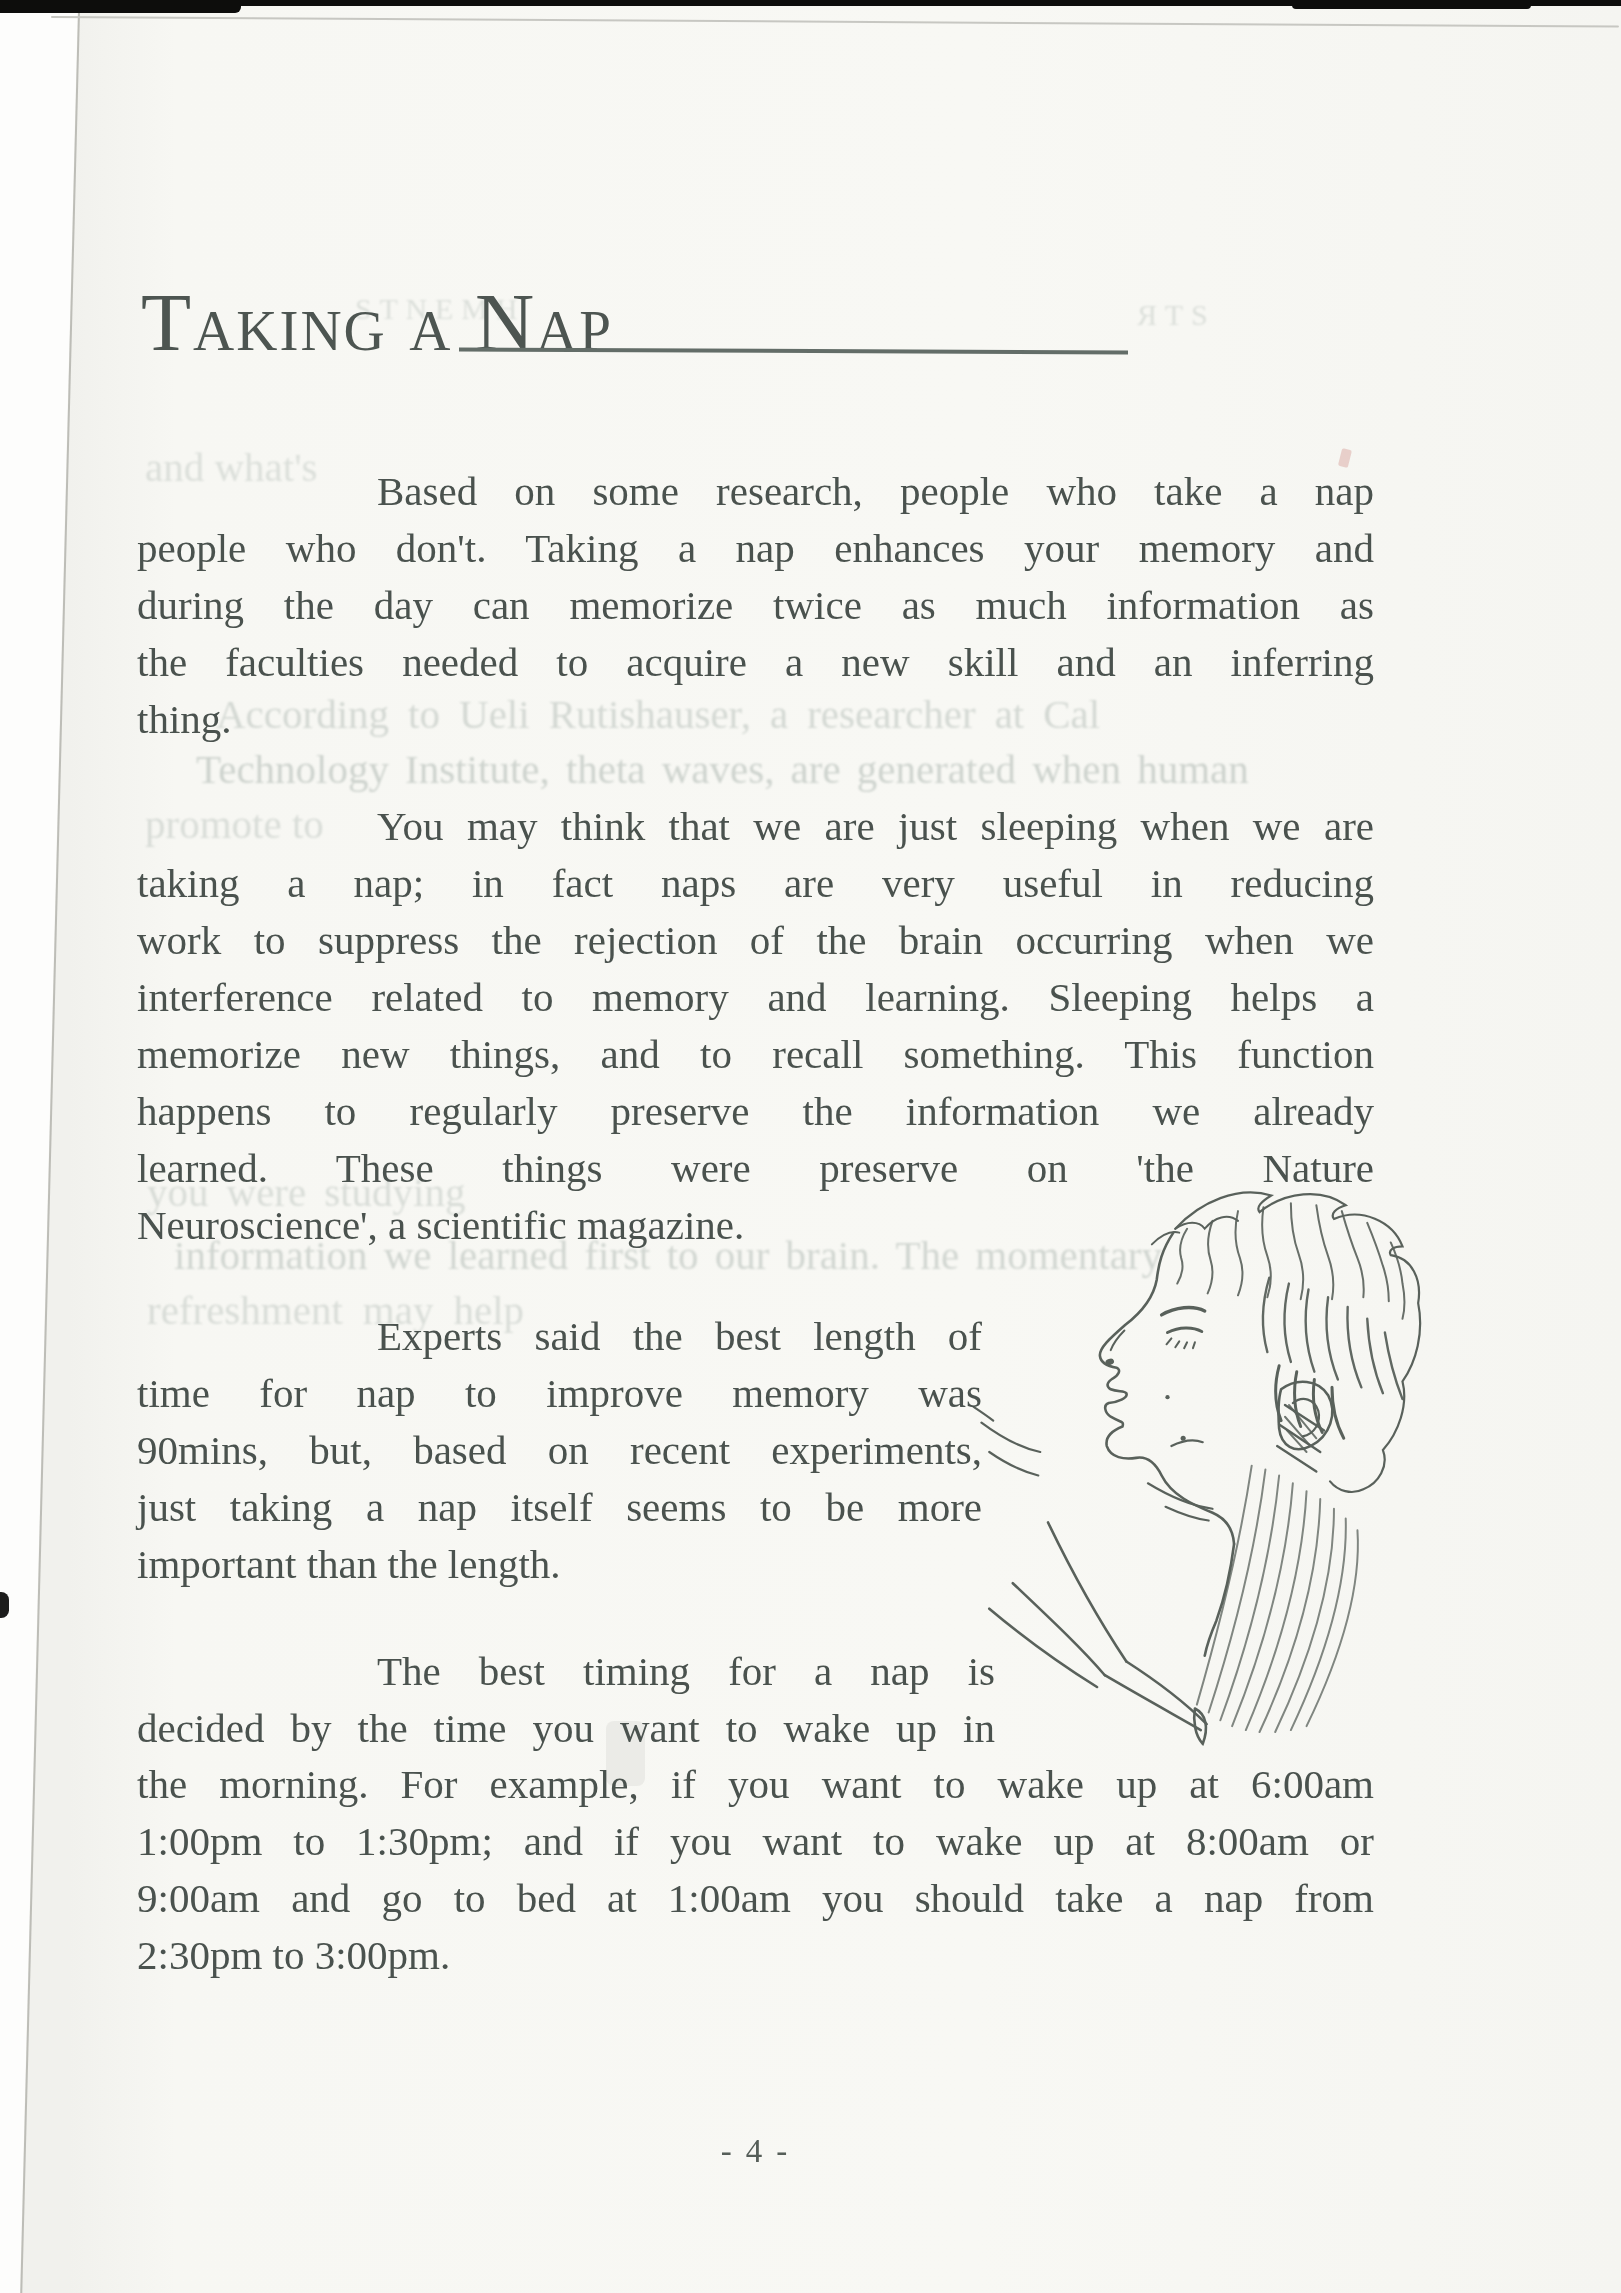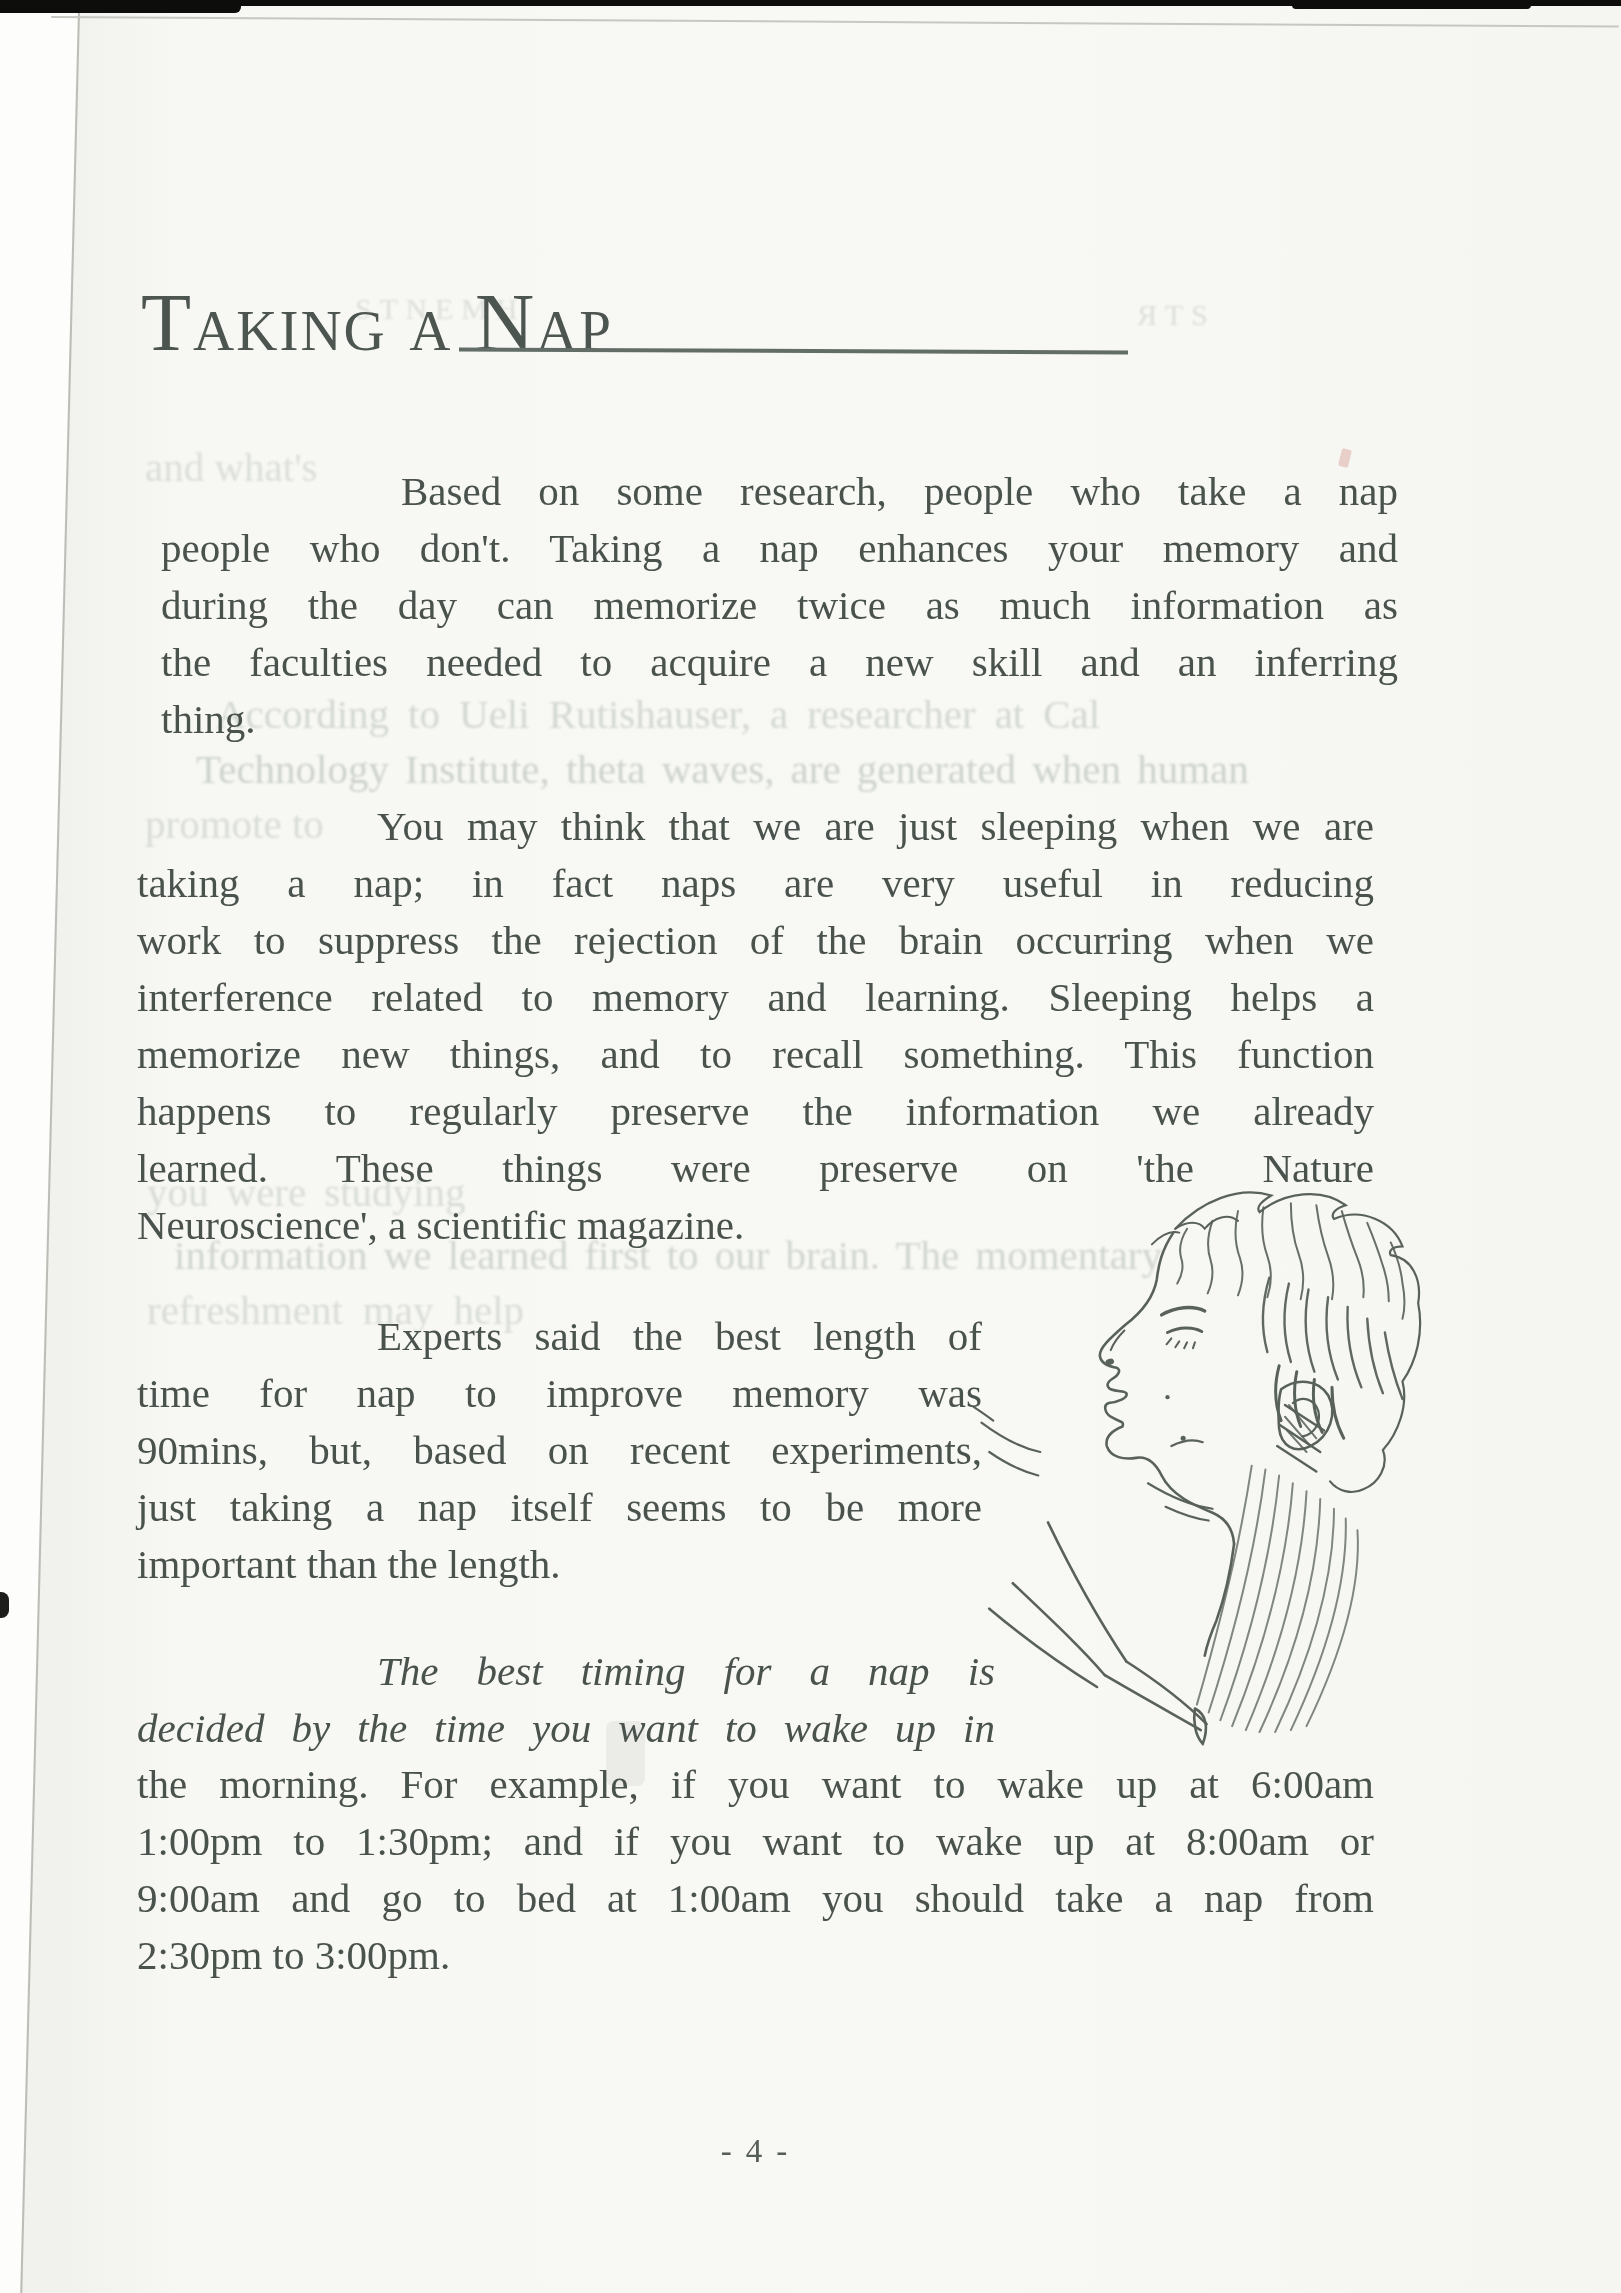--- a/index.html
+++ b/index.html
@@ -36,21 +36,21 @@
        color:#4d5551;z-index:3;}
   .title-rule{position:absolute;left:459px;top:349px;width:669px;height:3.9px;background:#636d68;
        transform:rotate(.25deg);box-shadow:0 3.9px 0 -2px #a8b0ab;z-index:3;}
 
   .para{position:absolute;left:137px;width:1237px;color:#4a524e;font-size:41px;
        line-height:57px;z-index:3;}
   .ln{height:57px;text-align:justify;text-align-last:justify;white-space:normal;}
   .ln.last{text-align-last:left;}
   .ln.ind{padding-left:240px;}
   .narrow{width:845px;}
-  .mid{width:858px;font-style:italic;}
+  .mid{width:858px;}
 
   .pageno{position:absolute;left:137px;top:2133px;width:1237px;text-align:center;
        font-size:33px;letter-spacing:2.9px;color:#565e59;z-index:3;}
 
   
   .sketch{position:absolute;left:956px;top:1160px;width:470px;height:676px;z-index:2;}
   .sketch path, .sketch circle, .sketch ellipse{vector-effect:non-scaling-stroke;}
 </style>
 </head>
 <body>
@@ -73,21 +73,21 @@
   <span class="ghost" style="left:216px;top:690px;font-size:41px;opacity:.26;word-spacing:8.8px;">According to Ueli Rutishauser, a researcher at Cal</span>
   <span class="ghost" style="left:196px;top:745px;font-size:41px;opacity:.30;word-spacing:5.9px;">Technology Institute, theta waves, are generated when human</span>
   <span class="ghost" style="left:145px;top:800px;font-size:41px;opacity:.22;">promote to</span>
   <span class="ghost" style="left:147px;top:1168px;font-size:41px;opacity:.22;word-spacing:7.8px;">you were studying</span>
   <span class="ghost" style="left:174px;top:1231px;font-size:41px;opacity:.28;word-spacing:5.9px;">information we learned first to our brain. The momentary</span>
   <span class="ghost" style="left:147px;top:1286px;font-size:41px;opacity:.22;word-spacing:9.8px;">refreshment may help</span>
 
   <h1 class="title">Taking a Nap</h1>
   <div class="title-rule"></div>
 
-  <div class="para" style="top:463px;margin-left:24px;">
+  <div class="para" style="top:463px;">
     <div class="ln ind">Based on some research, people who take a nap</div>
     <div class="ln">people who don't. Taking a nap enhances your memory and</div>
     <div class="ln">during the day can memorize twice as much information as</div>
     <div class="ln">the faculties needed to acquire a new skill and an inferring</div>
     <div class="ln last">thing.</div>
   </div>
 
   <div class="para" style="top:798px;">
     <div class="ln ind">You may think that we are just sleeping when we are</div>
     <div class="ln">taking a nap; in fact naps are very useful in reducing</div>

